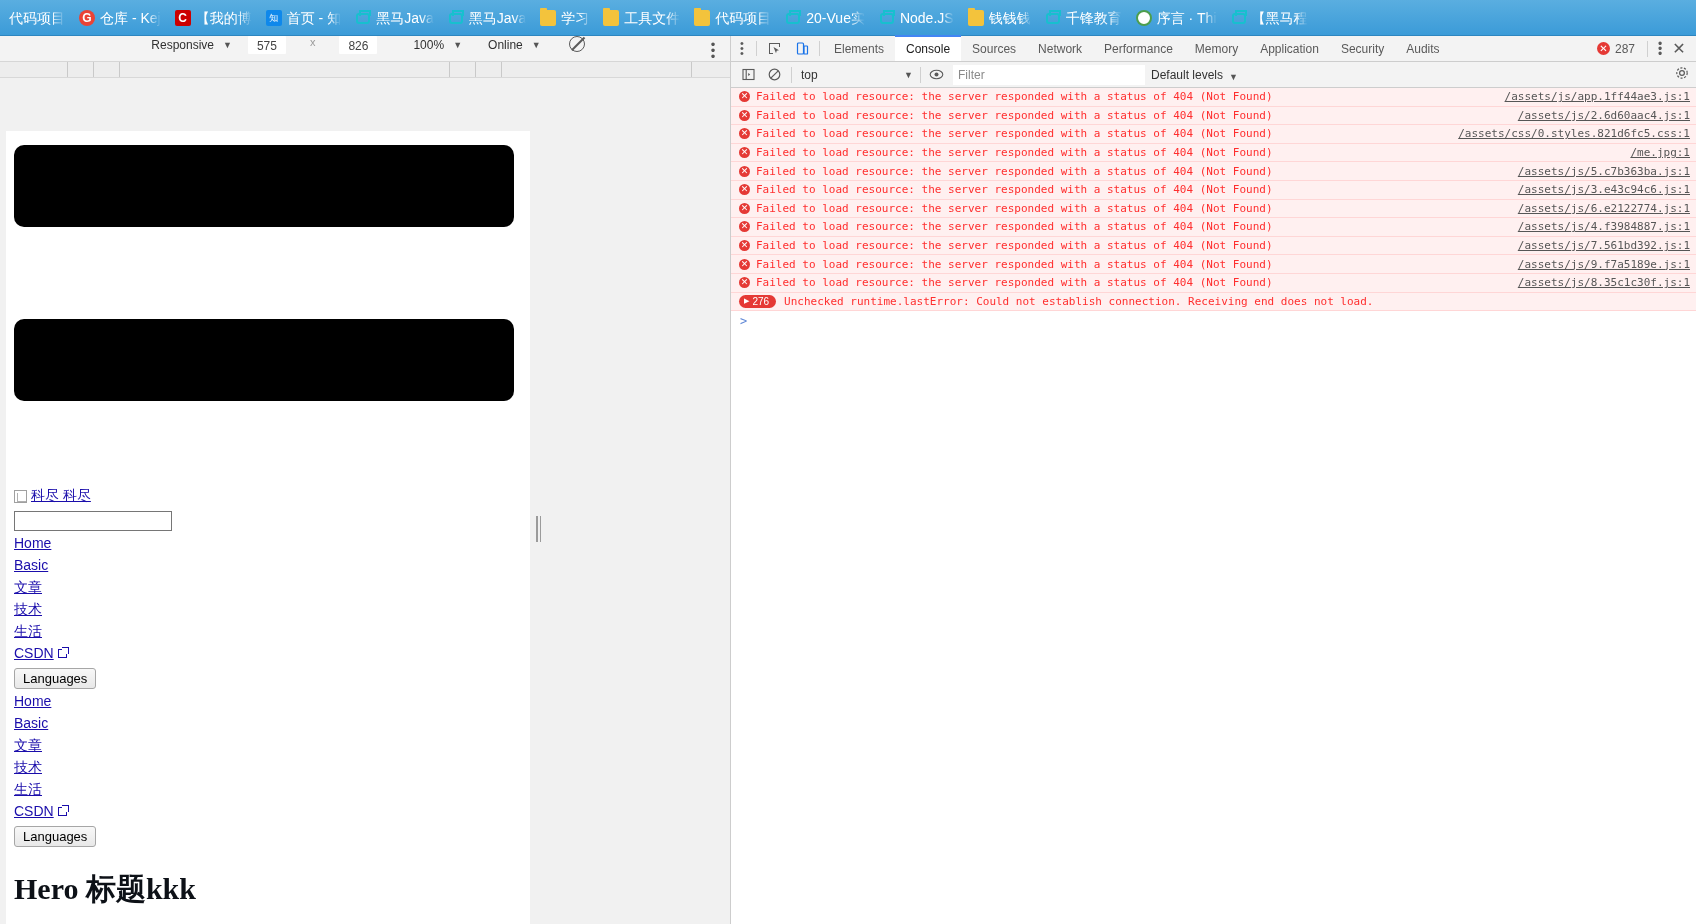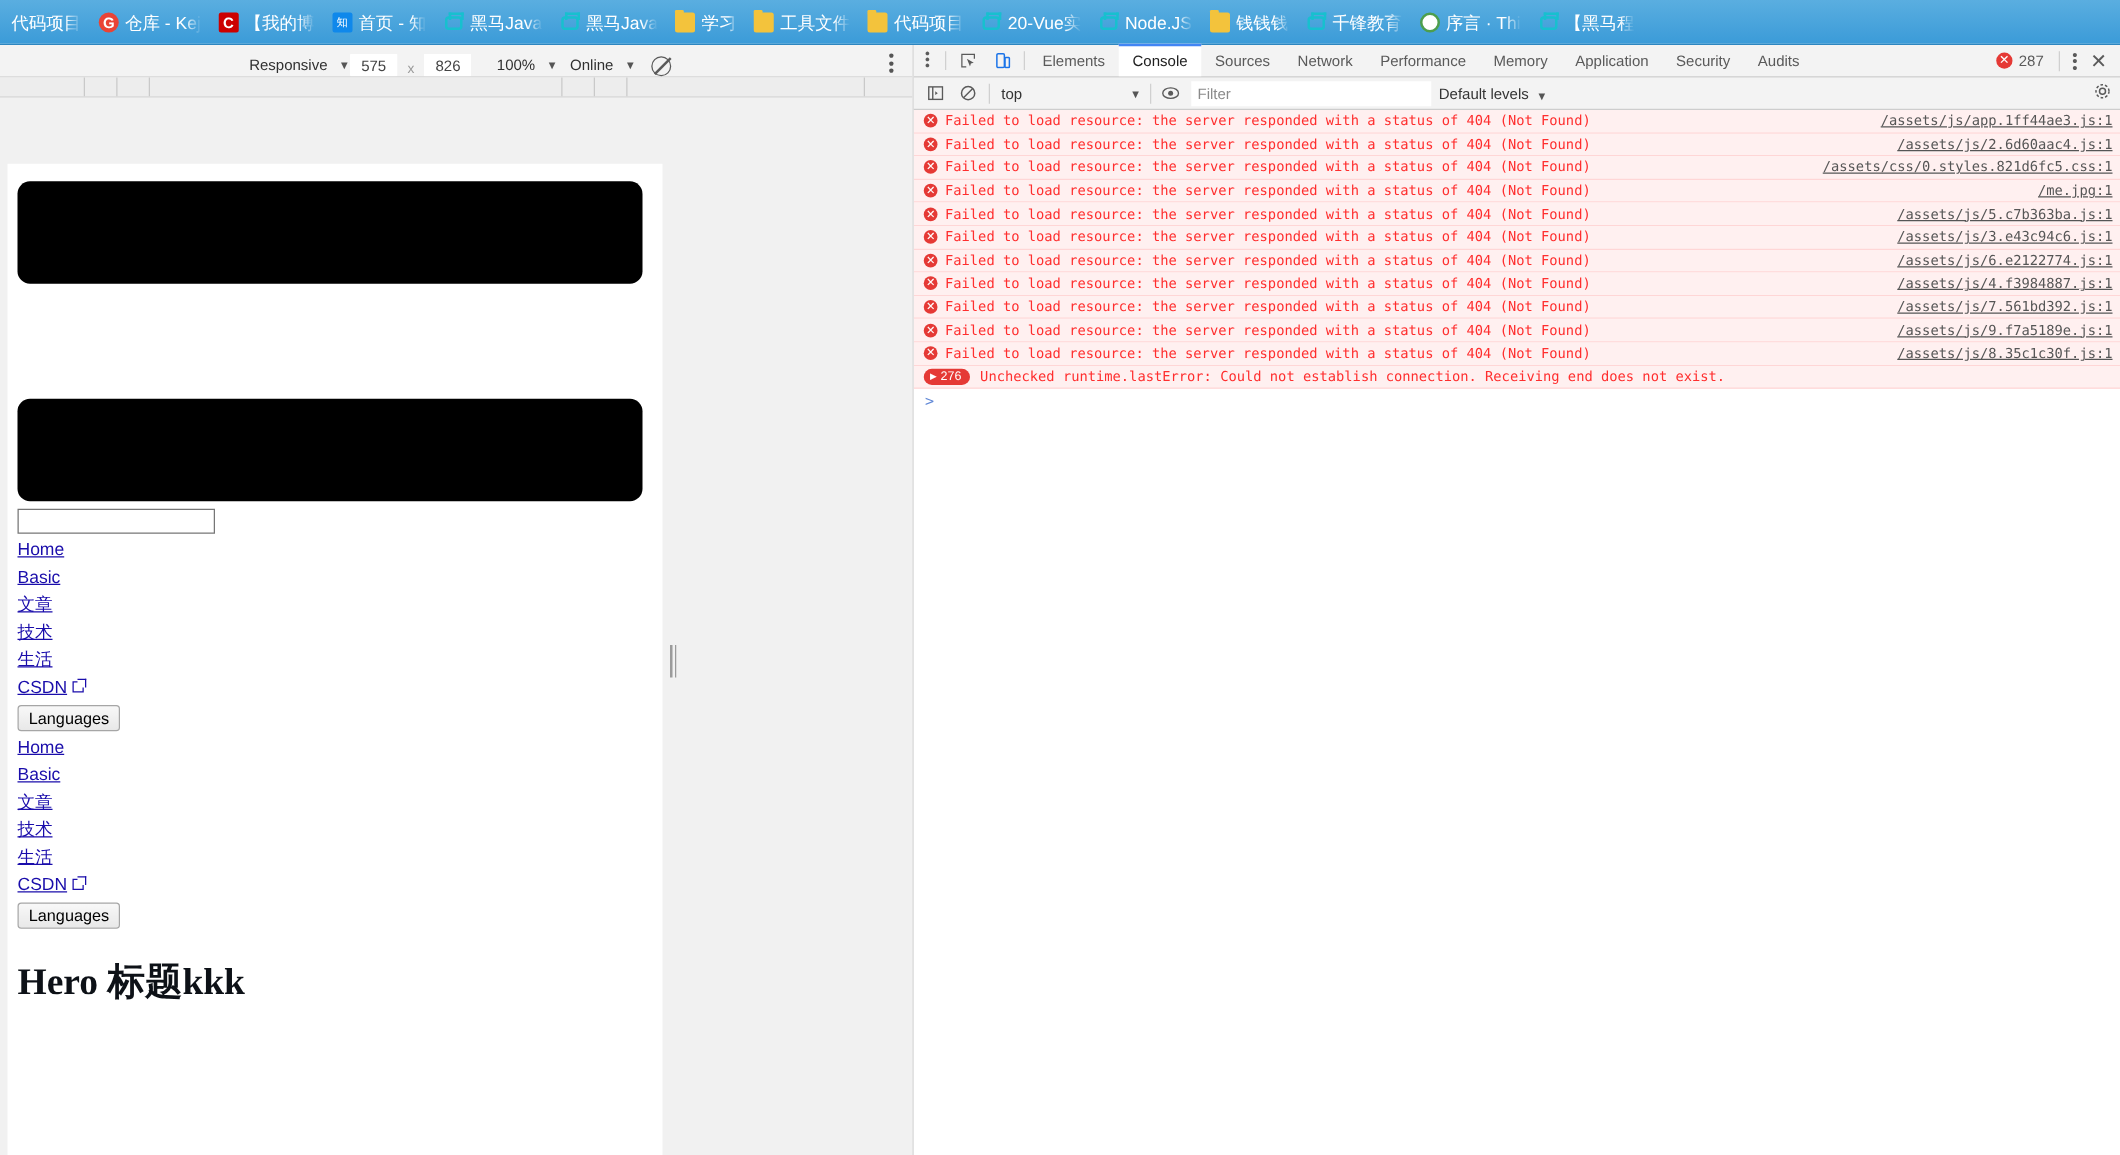--- a/index.html
+++ b/index.html
@@ -87,23 +87,23 @@
     height: 100%;
     position: relative;
     background: #f1f1f1;
     flex: 0 0 730px;
   }
   #device-toolbar {
     height: 26px;
     background: #f3f3f3;
     border-bottom: 1px solid #d6d6d6;
     display: flex;
-    align-items: flex-end;
+    align-items: flex-start;
     justify-content: center;
-    gap: 0px;
+    gap: 16px;
     font-size: 12px;
     color: #333;
     position: relative;
   }
   #device-toolbar .grp { display: flex; align-items: center; }
   .dt-item { padding: 2px 6px; color: #303030; font-size: 12px; white-space: nowrap; }
   .dt-caret { font-size: 9px; margin-left: 3px; color: #555; }
   .dt-input {
     width: 38px; height: 18px; border: 1px solid transparent; background: #fff;
     text-align: center; font-size: 12px; color: #444; line-height: 18px;
@@ -462,20 +462,24 @@
       <div class="seg" style="left:476px;width:26px"></div>
       <div class="seg" style="left:502px;width:190px"></div>
     </div>
 
     <div id="viewport-area">
       <div id="viewport">
 
         <div class="blackbox"></div>
         <div class="blackbox second"></div>
 
+        <div class="nav-img">
+          <span class="broken-ico"></span>
+          <span class="txt">科尽 科尽</span>
+        </div>
 
         <div class="search-box" title=""></div>
 
         <a class="navlink">Home</a>
         <a class="navlink">Basic</a>
         <a class="navlink">文章</a>
         <a class="navlink">技术</a>
         <a class="navlink">生活</a>
         <a class="navlink ext">
           <span>CSDN</span>
@@ -649,21 +653,21 @@
             <span class="ico">✕</span>
             <span class="msg">Failed to load resource: the server responded with a status of 404 (Not Found)</span>
             <a class="link">/assets/js/8.35c1c30f.js:1</a>
           </div>
         </div>
       <div class="console-row warnrow">
         <span class="count-badge">
           <span class="tri">▶</span>
           <span>276</span>
         </span>
-        <span class="msg">Unchecked runtime.lastError: Could not establish connection. Receiving end does not exist.</span>
+        <span class="msg">Unchecked runtime.lastError: Could not establish connection. Receiving end does not load.</span>
       </div>
       <div id="prompt-row">
         <span>&gt;</span>
       </div>
     </div>
 
   </div>
 </div>
 
 </body></html>

